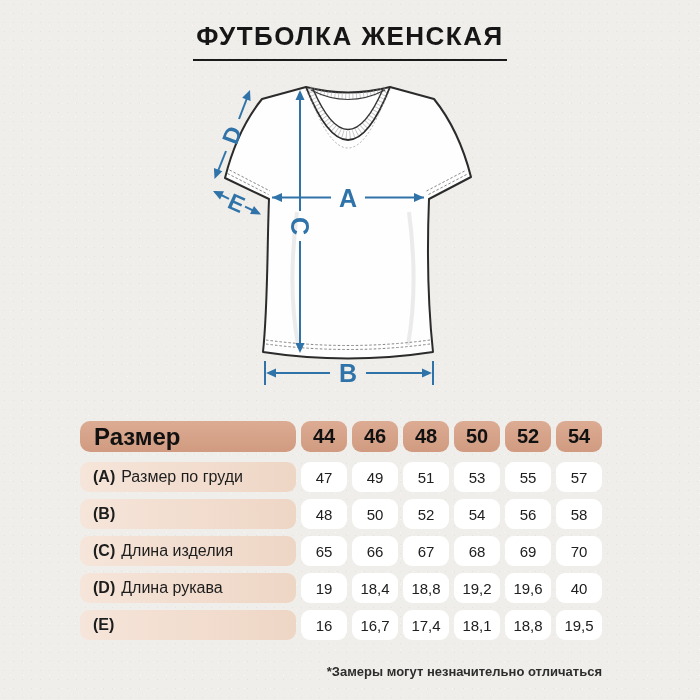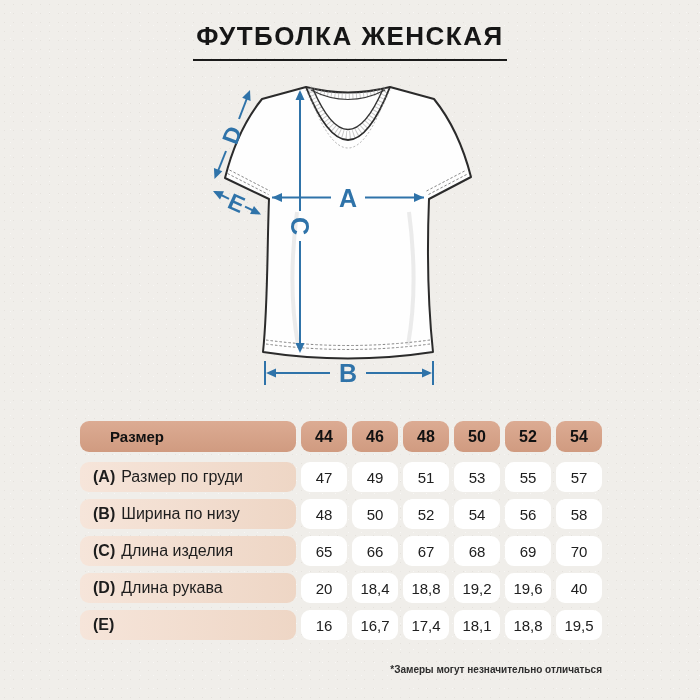--- a/index.html
+++ b/index.html
@@ -37,42 +37,42 @@
   .t-body{display:grid;row-gap:7px;}
   .cell{
     border-radius:9px;
     display:flex;align-items:center;justify-content:center;
     height:31px;
     color:#1c1c1c;
   }
   .t-body .cell{height:30px;}
   .head-label{
     background:linear-gradient(180deg,#dcab93,#d09b80);
-    justify-content:flex-start;padding-left:30px;
-    font-size:15px;font-weight:700;color:#111;
+    justify-content:flex-start;padding-left:14px;
+    font-size:24px;font-weight:700;color:#111;border-radius:10px;
   }
   .head-size{
     background:linear-gradient(180deg,#dcab93,#d09b80);
-    font-size:16px;font-weight:700;color:#111;
+    font-size:20px;font-weight:700;color:#111;
   }
   .row-label{
     background:linear-gradient(90deg,#f6e5da,#eed6c5);
     justify-content:flex-start;padding-left:13px;
     font-size:16px;font-weight:400;color:#1d1d1d;
     white-space:nowrap;
   }
   .row-label b{font-weight:700;margin-right:6px;}
   .val{
     background:#ffffff;
     font-size:15px;font-weight:400;color:#202020;
   }
   
   .footnote{
     position:absolute;top:664px;right:98px;
-    font-size:10px;font-weight:600;color:#2d2d2d;
+    font-size:13px;font-weight:600;color:#2d2d2d;
   }
 </style>
 </head>
 <body>
 
 <div class="page">
 
   <div class="title-wrap">
     <span class="title">ФУТБОЛКА ЖЕНСКАЯ</span>
   </div>
@@ -180,21 +180,20 @@
         <div class="cell val">49</div>
         <div class="cell val">51</div>
         <div class="cell val">53</div>
         <div class="cell val">55</div>
         <div class="cell val">57</div>
       </div>
 
       <div class="t-row">
         <div class="cell row-label">
             <b>(B)</b>
-            <span>Ширина по низу</span>
           </div>
         <div class="cell val">48</div>
         <div class="cell val">50</div>
         <div class="cell val">52</div>
         <div class="cell val">54</div>
         <div class="cell val">56</div>
         <div class="cell val">58</div>
       </div>
 
       <div class="t-row">
@@ -208,21 +207,21 @@
         <div class="cell val">68</div>
         <div class="cell val">69</div>
         <div class="cell val">70</div>
       </div>
 
       <div class="t-row">
         <div class="cell row-label">
             <b>(D)</b>
             <span>Длина рукава</span>
           </div>
-        <div class="cell val">20</div>
+        <div class="cell val">19</div>
         <div class="cell val">18,4</div>
         <div class="cell val">18,8</div>
         <div class="cell val">19,2</div>
         <div class="cell val">19,6</div>
         <div class="cell val">40</div>
       </div>
 
       <div class="t-row">
         <div class="cell row-label">
             <b>(E)</b>

